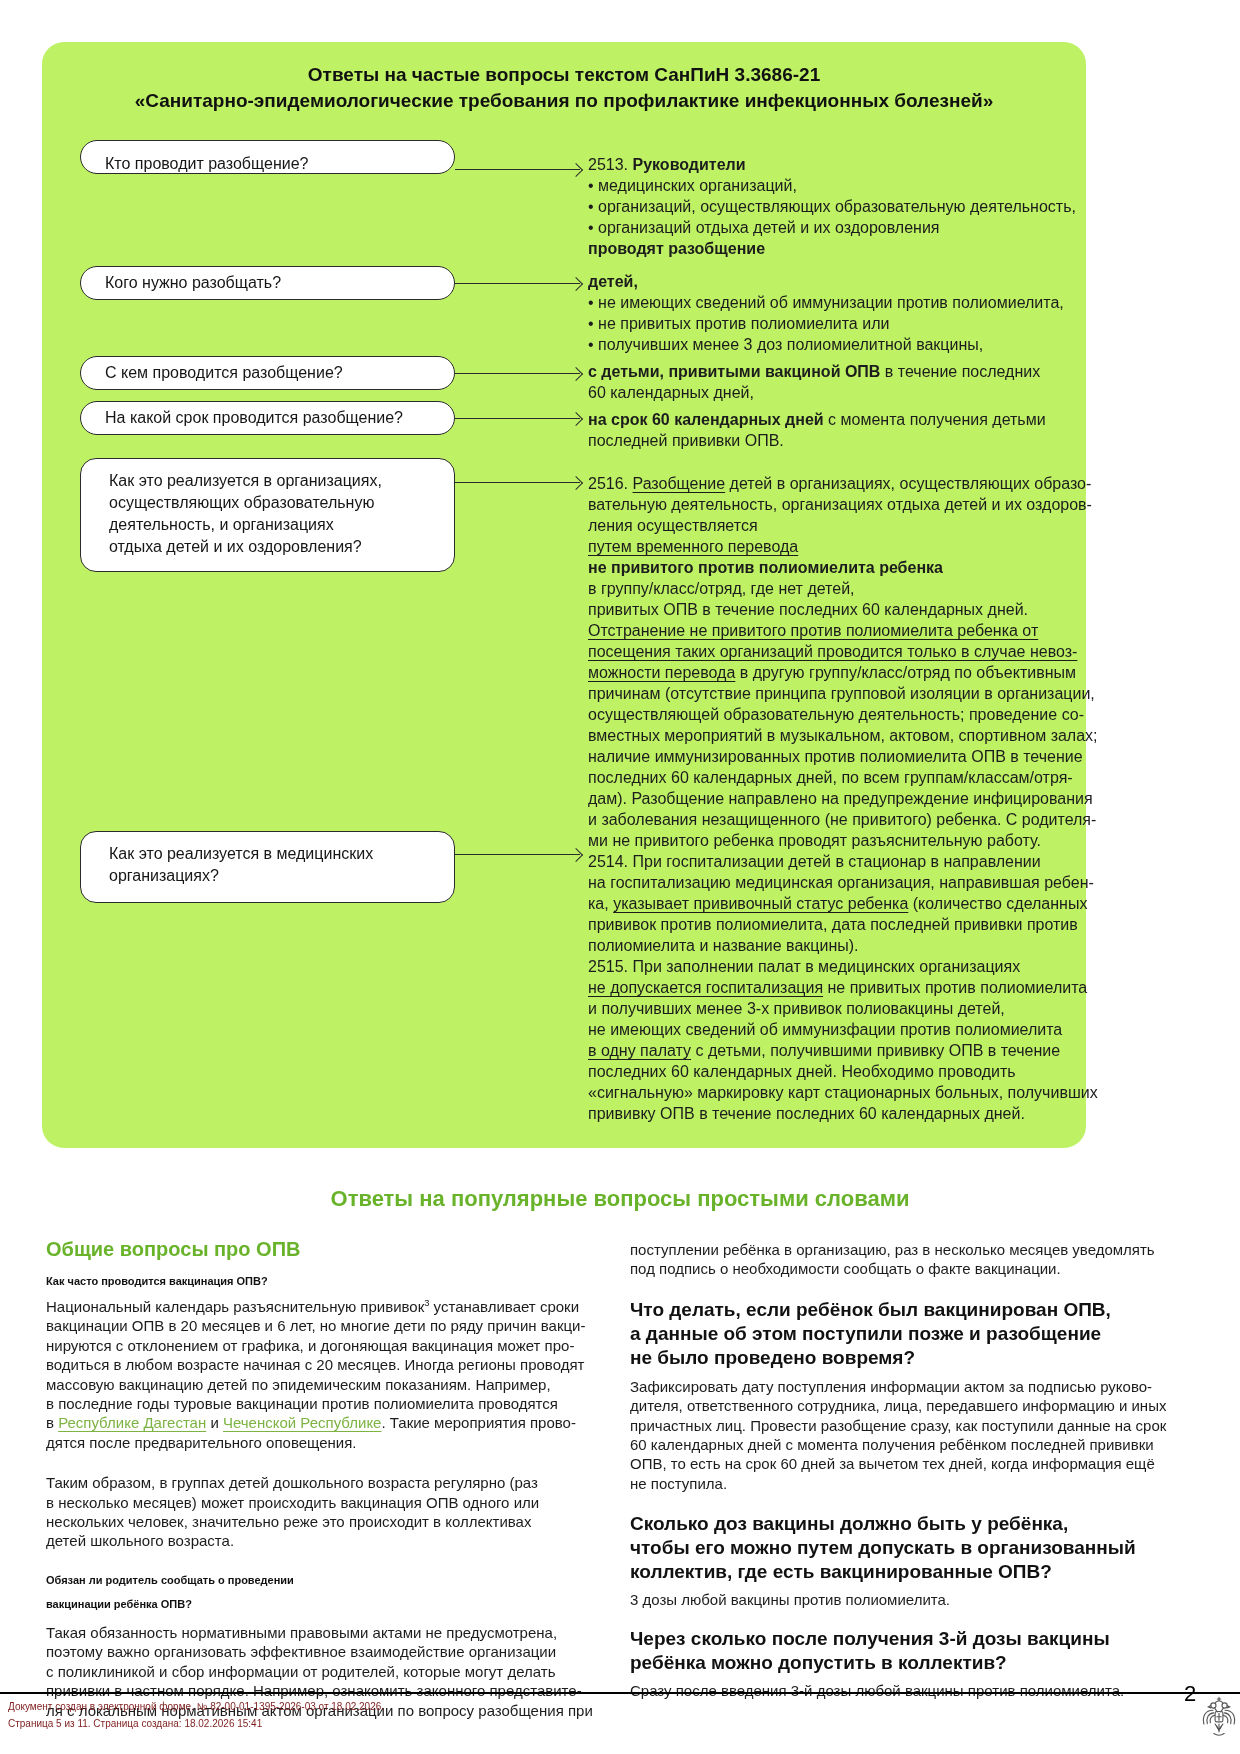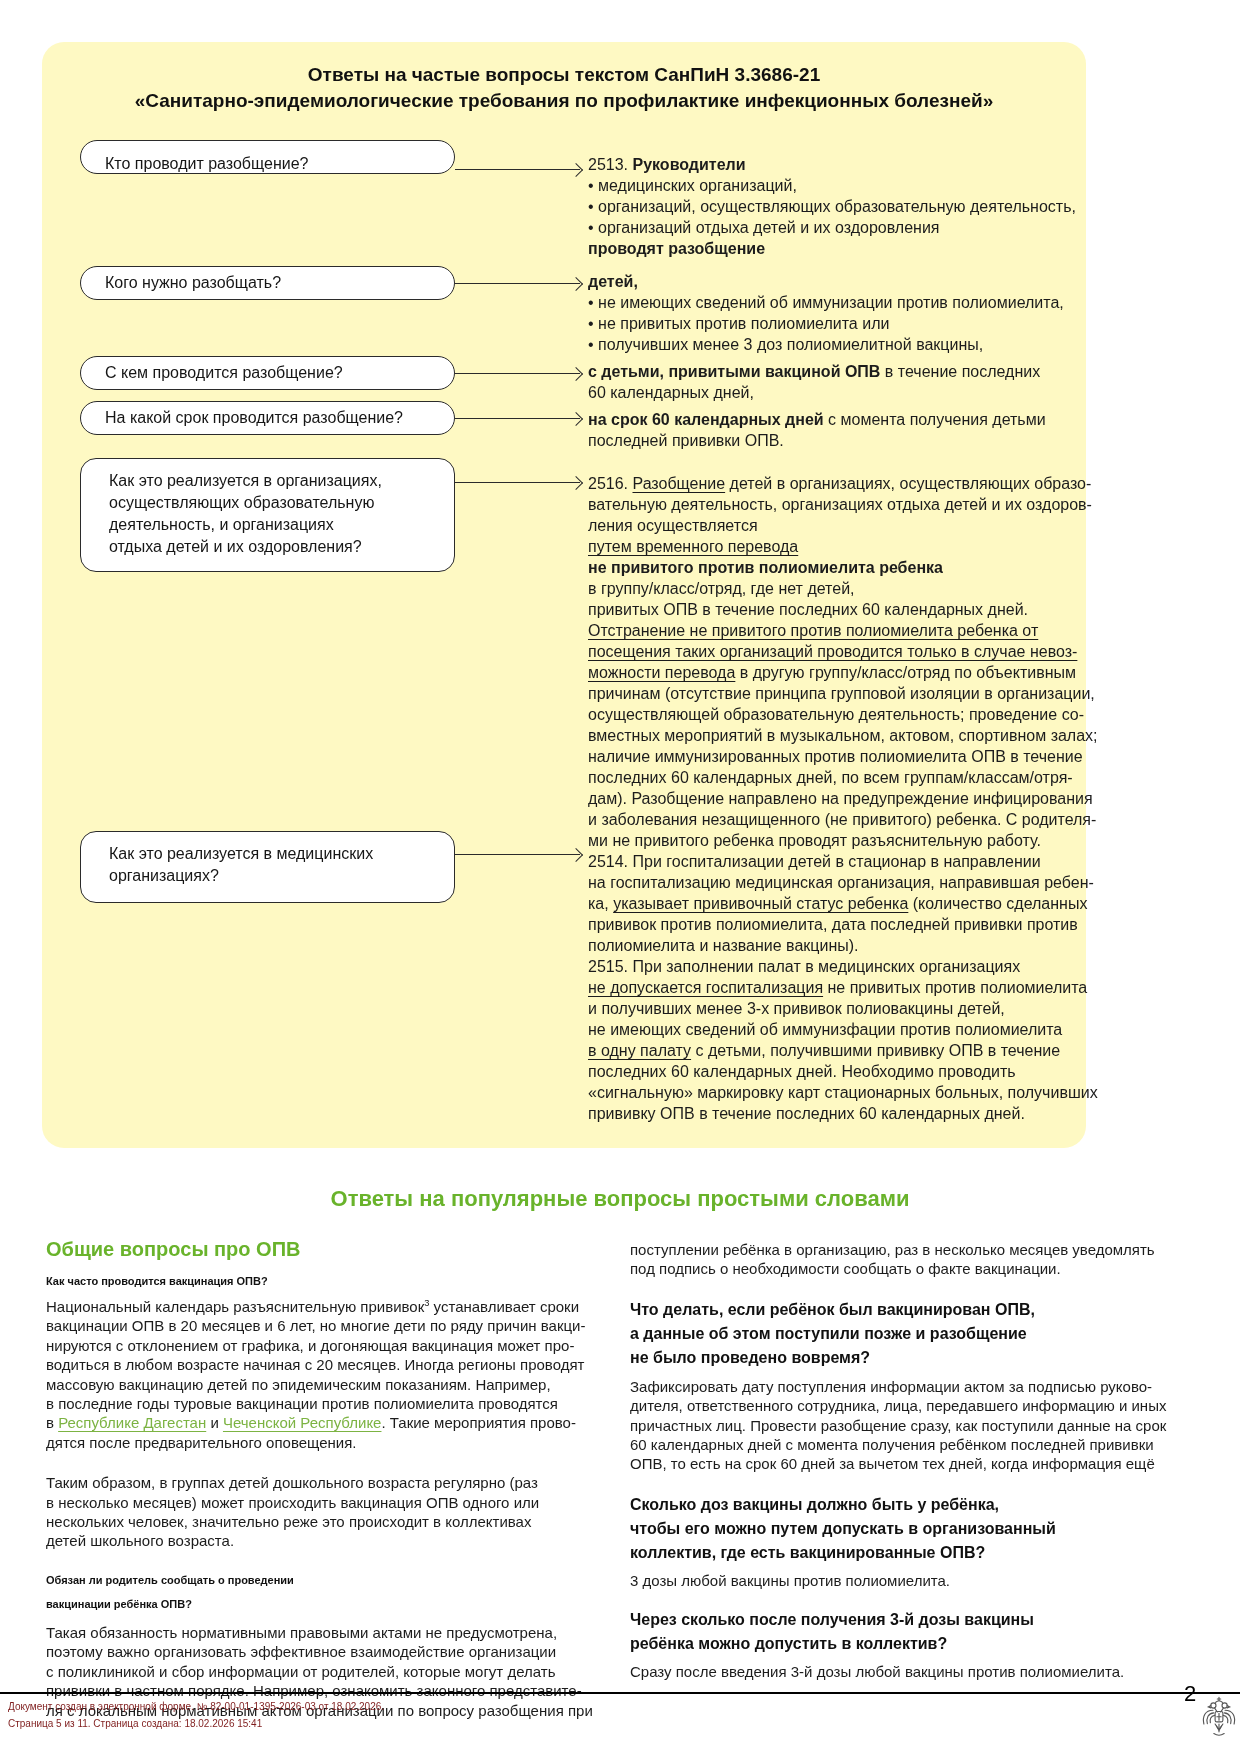--- a/index.html
+++ b/index.html
@@ -1,21 +1,21 @@
 <!DOCTYPE html>
 <html><head>
 <meta charset="utf-8">
 <style>
   html,body{margin:0;padding:0;background:#fff;}
   .page{position:relative;width:1240px;height:1754px;background:#fff;overflow:hidden;
         font-family:"Liberation Sans", sans-serif;color:#1c1c1c;}
 
   
   .green-box{position:absolute;left:42px;top:42px;width:1044px;height:1106px;
-             background:#fef9c3;border-radius:22px;}
+             background:#bef264;border-radius:22px;}
   .panel-title{position:absolute;left:0;width:100%;text-align:center;
                font-size:19px;font-weight:700;color:#111;}
   .panel-title.t1{top:22px;}
   .panel-title.t2{top:48px;}
 
   .bubble{position:absolute;left:38px;width:375px;background:#fff;
           border:1.6px solid #2b2b2b;border-radius:18px;box-sizing:border-box;
           font-size:16px;color:#161616;}
   .bubble.single{height:34px;display:flex;align-items:center;padding:0 24px;}
   .bubble.multi{padding:11px 22px 0 28px;border-radius:16px;}
@@ -39,21 +39,21 @@
   
   .section-heading{position:absolute;left:0;top:1186px;width:1240px;text-align:center;
                    font-size:22px;font-weight:700;color:#69b32b;}
   .col{position:absolute;font-size:15px;}
   .col .ln{line-height:19.4px;white-space:nowrap;}
   .col-left{left:46px;top:1238px;width:530px;}
   .col-right{left:630px;top:1240px;width:540px;}
   .subheading{font-size:20px;font-weight:700;color:#69b32b;margin:0 0 14px 0;}
   .q-bold{font-size:11px;font-weight:700;color:#111;margin:0 0 7px 0;}
   .q-bold .ln{line-height:24px;}
-  .col-right .q-bold{font-size:16px;margin-top:19px;}
+  .col-right .q-bold{font-size:19px;margin-top:19px;}
   .para{margin:0 0 9px 0;}
   .para.gap{margin-top:21px;}
   .q2-left{margin-top:17px;}
 
   
   .footer-rule{position:absolute;left:0;top:1692px;width:1240px;height:2px;background:#000;}
   .page-number{position:absolute;left:1184px;top:1681px;font-size:22px;color:#000;}
   .footer-line{position:absolute;left:8px;font-size:10px;color:#7f1d1d;}
   .footer-line.f1{top:1701px;}
   .footer-line.f2{top:1718px;}
@@ -201,20 +201,21 @@
         <div class="ln"><span>Что делать, если ребёнок был вакцинирован ОПВ,</span></div>
         <div class="ln"><span>а данные об этом поступили позже и разобщение</span></div>
         <div class="ln"><span>не было проведено вовремя?</span></div>
       </div>
     <div class="para">
         <div class="ln"><span>Зафиксировать дату поступления информации актом за подписью руково-</span></div>
         <div class="ln"><span>дителя, ответственного сотрудника, лица, передавшего информацию и иных</span></div>
         <div class="ln"><span>причастных лиц. Провести разобщение сразу, как поступили данные на срок</span></div>
         <div class="ln"><span>60 календарных дней с момента получения ребёнком последней прививки</span></div>
         <div class="ln"><span>ОПВ, то есть на срок 60 дней за вычетом тех дней, когда информация ещё</span></div>
+        <div class="ln"><span>не поступила.</span></div>
       </div>
     <div class="q-bold">
         <div class="ln"><span>Сколько доз вакцины должно быть у ребёнка,</span></div>
         <div class="ln"><span>чтобы его можно путем допускать в организованный</span></div>
         <div class="ln"><span>коллектив, где есть вакцинированные ОПВ?</span></div>
       </div>
     <div class="para">3 дозы любой вакцины против полиомиелита.</div>
     <div class="q-bold">
         <div class="ln"><span>Через сколько после получения 3-й дозы вакцины</span></div>
         <div class="ln"><span>ребёнка можно допустить в коллектив?</span></div>

